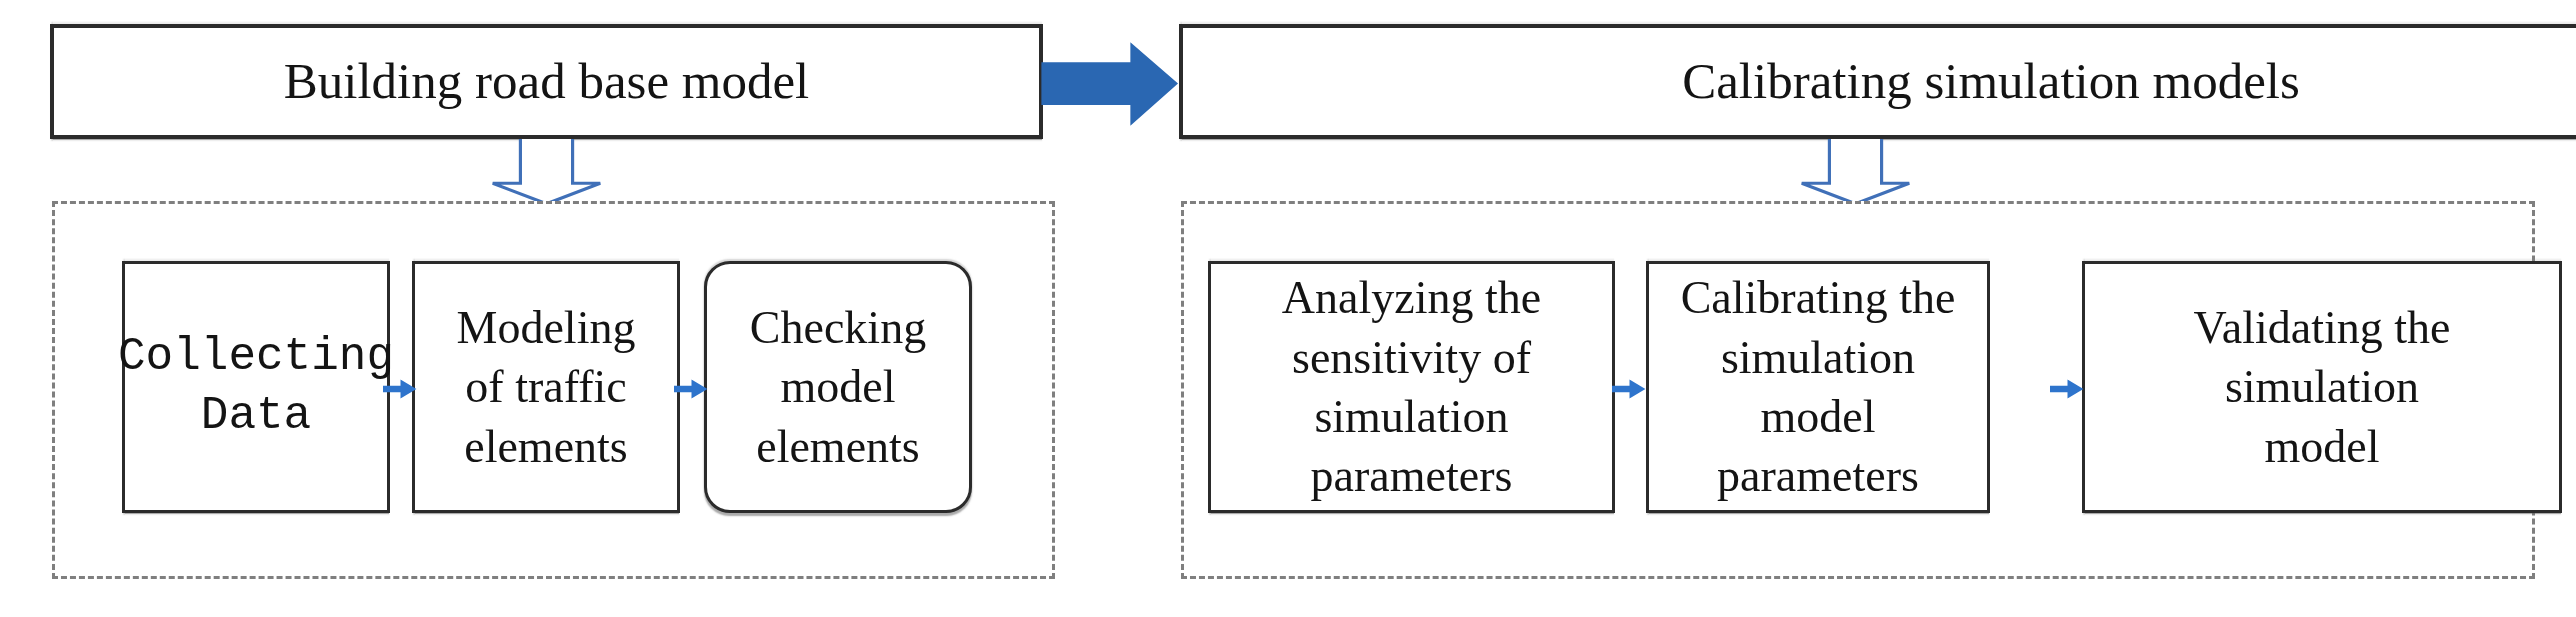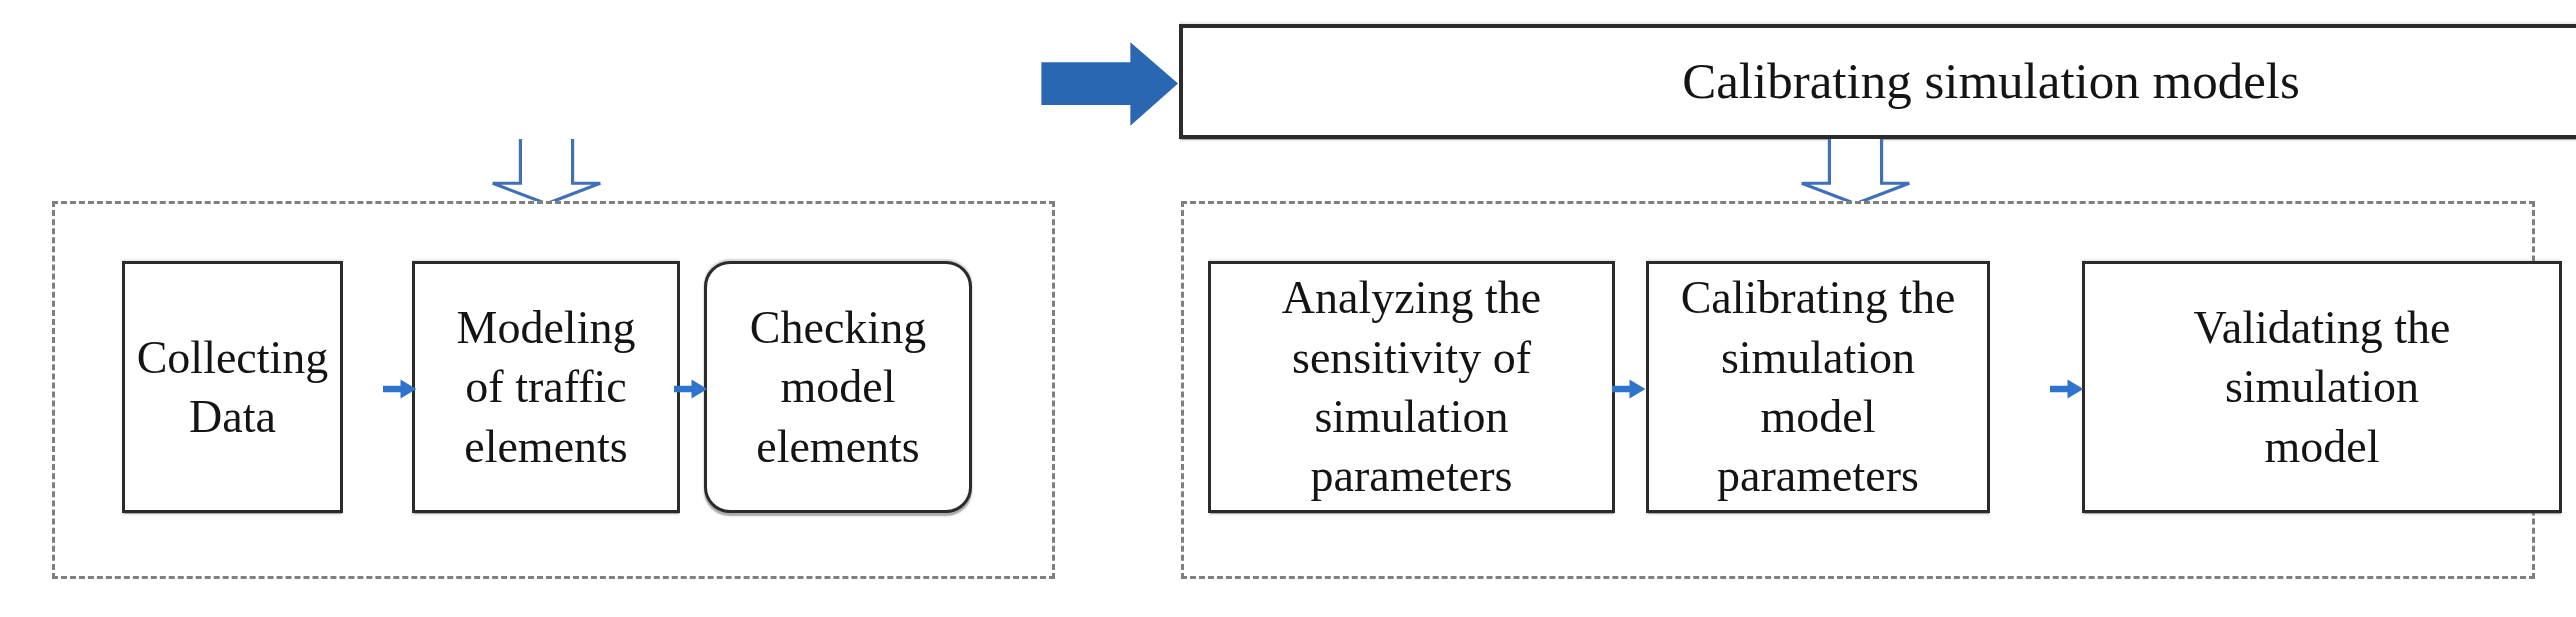--- a/index.html
+++ b/index.html
@@ -63,20 +63,23 @@
     stroke: var(--hollow-arrow-stroke, #4070b8);
     stroke-width: 4;
     stroke-linejoin: miter;
   }
 </style>
 </head>
 <body>
 
 <div class="canvas">
 
+  <div class="title-box" style="left:50px; width:993px;">
+    <span class="title-text">Building road base model</span>
+  </div>
 
   <svg class="icon" style="left:1039px; top:38px;" width="143" height="92" viewBox="0 0 180 115" aria-hidden="true">
     <polygon class="flow-arrow-fill" points="3,30 115,30 115,5 175,57 115,110 115,84 3,84"></polygon>
   </svg>
 
   <div class="title-box" style="left:1179px; width:1624px;">
     <span class="title-text">Calibrating simulation models</span>
   </div>
 
   <svg class="icon" style="left:487px; top:139px;" width="119" height="68" viewBox="0 0 150 86" aria-hidden="true">
@@ -84,21 +87,21 @@
   </svg>
 
   <svg class="icon" style="left:1796px; top:139px;" width="119" height="68" viewBox="0 0 150 86" aria-hidden="true">
     <path class="hollow-arrow" d="M42,0 L42,56 L7,56 L75,82 L143,56 L108,56 L108,0"></path>
   </svg>
 
   <div class="dashed-container" style="left:52px; width:1003px;"></div>
 
   <div class="dashed-container" style="left:1181px; width:1354px;"></div>
 
-  <div class="step-box" style="left:122px; width:221px;">
+  <div class="step-box" style="left:122px; width:268px;font-family:Liberation Mono, monospace;">
     <span class="step-label">Collecting
 Data</span>
   </div>
   <div class="step-box" style="left:412px; width:268px;">
     <span class="step-label">Modeling
 of traffic
 elements</span>
   </div>
   <div class="step-box" style="left:704px; width:268px;border-radius:26px;">
     <span class="step-label">Checking

